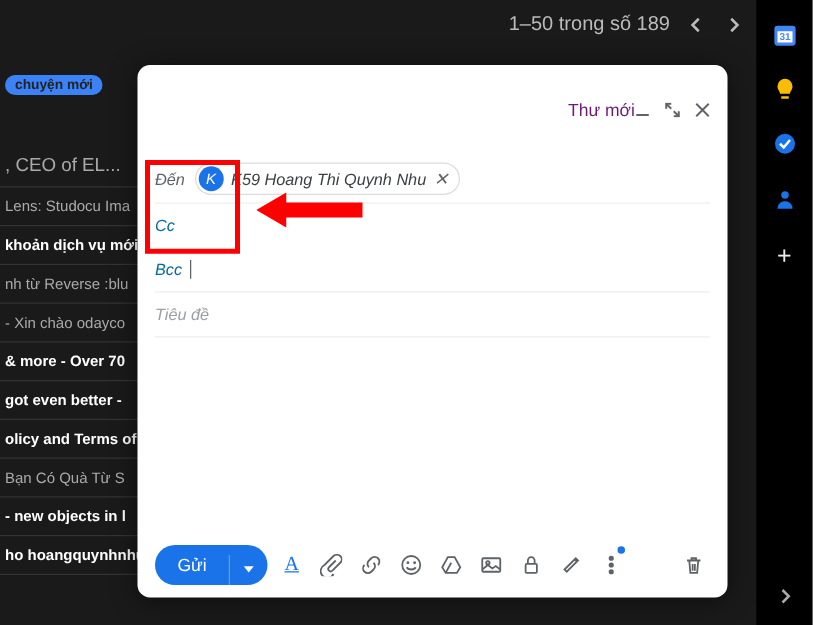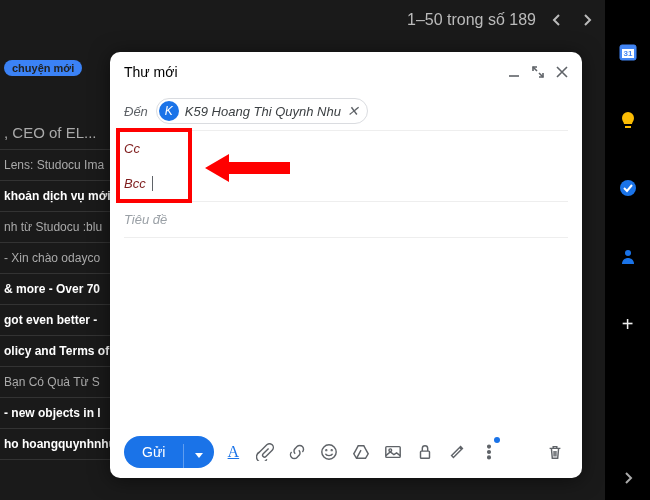--- a/index.html
+++ b/index.html
@@ -5,47 +5,47 @@
 * { box-sizing: border-box; margin: 0; padding: 0; font-family: Arial, sans-serif; }
 body { width: 650px; height: 500px; background: #1a1a1a; overflow: hidden; position: relative; }
 
 
 .topbar { display: flex; align-items: center; justify-content: flex-end; height: 40px; padding: 0 12px; gap: 12px; }
 .pagination-text { color: #bbb; font-size: 16px; }
 .topbar .icon-btn { color: #bbb; cursor: pointer; padding: 4px; display: flex; align-items: center; justify-content: center; }
 
 
 .right-rail { position: absolute; right: 0; top: 0; width: 45px; height: 100%; background: #000; display: flex; flex-direction: column; align-items: center; padding-top: 18px; gap: 24px; }
-.rail-ico { width: 20px; height: 20px; display: flex; align-items: center; justify-content: center; cursor: pointer; margin-top: 24px; }
+.rail-ico { width: 20px; height: 20px; display: flex; justify-content: center; cursor: pointer; }
 .plus-ico { color: #eee; font-size: 20px; font-weight: 300; }
 .rail-arrow { position: absolute; bottom: 12px; color: #aaa; }
 
 
 .mail-list { position: absolute; left: 0; top: 52px; width: 145px; }
 .mail-row { border-bottom: 1px solid #333; padding: 8px 4px 8px 4px; white-space: nowrap; overflow: hidden; }
 .mail-row.unread { color: #fff; font-weight: bold; font-size: 12px; }
 .mail-row.read { color: #aaa; font-size: 12px; }
 .chip-row { display: flex; align-items: center; gap: 4px; margin-bottom: 4px; }
 .chip-label { background: #3b82f6; color: #222; border-radius: 10px; padding: 2px 8px; font-size: 11px; font-weight: bold; }
 .sub-line { color: #aaa; font-size: 15px; margin-top: 48px; }
 
 
 .compose { position: absolute; left: 110px; top: 52px; width: 472px; height: 426px; background: #fff; border-radius: 10px; box-shadow: 0 2px 20px rgba(0,0,0,.5); display: flex; flex-direction: column; }
-.compose-head { display: flex; align-items: center; justify-content: space-between; padding: 12px 14px; color: #000000; font-size: 14px; }
+.compose-head { display: flex; align-items: center; justify-content: flex-end; padding: 28px 14px; color: #701a75; font-size: 14px; }
 .compose-head .actions { display: flex; gap: 12px; align-items: center; }
 .compose-head .ico { color: #5f6368; cursor: pointer; display: flex; }
 
 .compose-body { padding: 0 14px; flex: 1; display: flex; flex-direction: column; font-style: italic; }
 .to-row { display: flex; align-items: center; padding: 6px 0; border-bottom: 1px solid #eee; gap: 8px; }
 .to-label { color: #5f6368; font-size: 13px; }
 .recipient-chip { display: flex; align-items: center; gap: 6px; border: 1px solid #dadce0; border-radius: 14px; padding: 2px 8px 2px 2px; font-size: 13px; color: #3c4043; }
 .avatar-k { width: 20px; height: 20px; border-radius: 50%; background: #1a73e8; color: #fff; display: flex; align-items: center; justify-content: center; font-size: 12px; }
 .chip-x { color: #5f6368; cursor: pointer; font-size: 14px; }
 
-.cc-row, .bcc-row { display: flex; align-items: center; padding: 10px 0; font-size: 13px; color: #7f1d1d; }
+.cc-row, .bcc-row { display: flex; align-items: center; padding: 10px 0; font-size: 13px; color: #0369a1; }
 .bcc-row { position: relative; }
 .cursor-line { display: inline-block; width: 1px; height: 15px; background: #5f6368; margin-left: 6px; }
 .highlight-box { position: absolute; left: 116px; top: 128px; width: 76px; height: 75px; border: 4px solid #ff0000; pointer-events: none; }
 
 .subject-row { padding: 10px 0; border-top: 1px solid #eee; border-bottom: 1px solid #eee; color: #9aa0a6; font-size: 13px; }
 
 .compose-footer { display: flex; align-items: center; padding: 10px 14px; gap: 6px; }
 .send-btn { display: flex; align-items: flex-end; background: #1a73e8; color: #fff; border-radius: 18px; overflow: hidden; cursor: pointer; }
 .send-main { padding: 8px 18px; font-size: 14px; font-weight: 500; }
 .send-drop { padding: 8px 10px; border-left: 1px solid rgba(255,255,255,.3); display: flex; align-items: center;}
@@ -118,21 +118,21 @@
 
 <div class="mail-list">
   <div class="mail-row">
     <div class="chip-row">
         <span class="chip-label">chuyện mới</span>
       </div>
     <div class="sub-line">, CEO of EL...</div>
   </div>
   <div class="mail-row read"><span>Lens: Studocu Ima</span></div>
   <div class="mail-row unread"><span>khoản dịch vụ mới</span></div>
-  <div class="mail-row read"><span>nh từ Studocu :blu</span></div>
+  <div class="mail-row read"><span>nh từ Reverse :blu</span></div>
   <div class="mail-row read"><span>- Xin chào odayco</span></div>
   <div class="mail-row unread"><span>&amp; more - Over 70</span></div>
   <div class="mail-row unread"><span>got even better -</span></div>
   <div class="mail-row unread"><span>olicy and Terms of</span></div>
   <div class="mail-row read"><span>Bạn Có Quà Từ S</span></div>
   <div class="mail-row unread"><span>- new objects in l</span></div>
   <div class="mail-row unread"><span>ho hoangquynhnhu</span></div>
 </div>
 
 <div class="compose">

